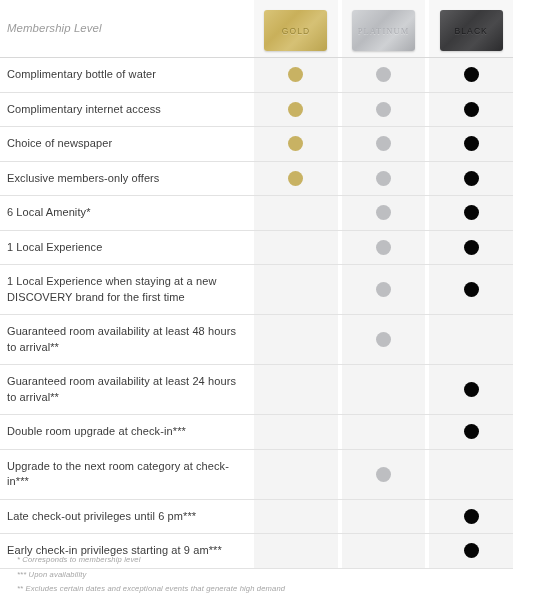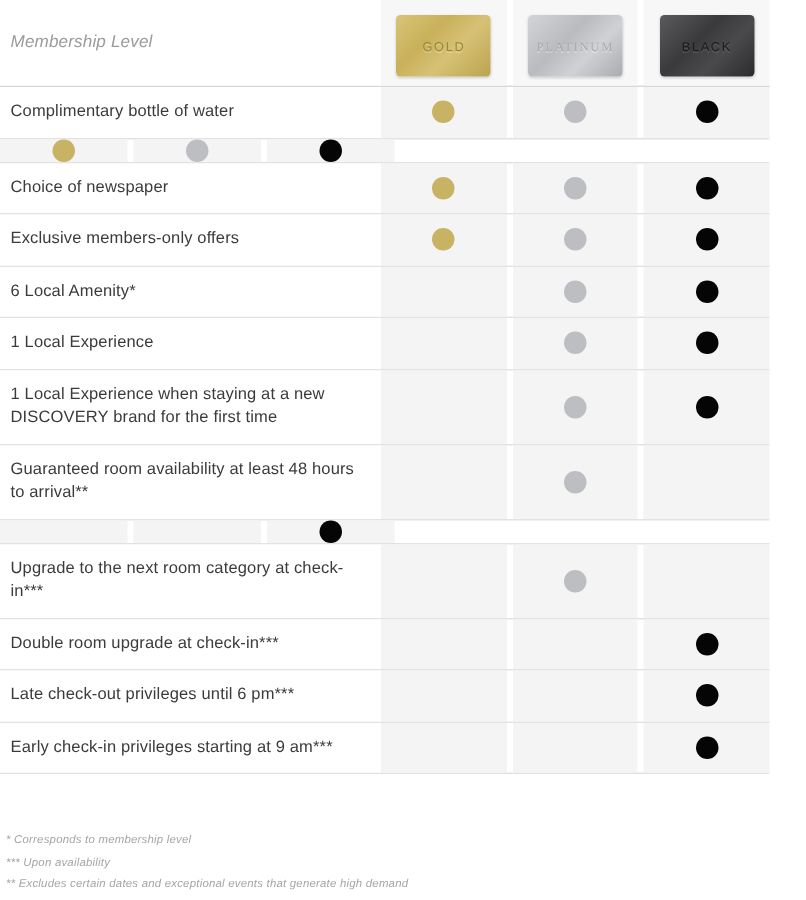--- a/index.html
+++ b/index.html
@@ -123,21 +123,21 @@
   }
   .card.black {
     background: linear-gradient(135deg,#5b5b5d 0%,#3a3a3c 40%,#4a4a4c 65%,#2b2b2d 100%);
     color: #1c1c1e;
     text-shadow: 0 1px 0 rgba(255,255,255,.10);
   }
 
   
   .footnotes {
     position: absolute;
-    left: 4px;
+    left: 17px;
     top: 553px;
     width: 500px;
   }
   .footnote {
     font-style: italic;
     font-size: 7.6px;
     line-height: 14.5px;
     color: #a5a5a5;
     letter-spacing: .15px;
     white-space: nowrap;
@@ -175,20 +175,21 @@
             <span class="dot gold"></span>
           </div>
           <div class="mark-cell">
             <span class="dot platinum"></span>
           </div>
           <div class="mark-cell">
             <span class="dot black"></span>
           </div>
         </div>
         <div class="row">
+          <div class="label-cell">Complimentary internet access</div>
           <div class="mark-cell">
             <span class="dot gold"></span>
           </div>
           <div class="mark-cell">
             <span class="dot platinum"></span>
           </div>
           <div class="mark-cell">
             <span class="dot black"></span>
           </div>
         </div>
@@ -258,52 +259,53 @@
             <span class="dot none"></span>
           </div>
           <div class="mark-cell">
             <span class="dot platinum"></span>
           </div>
           <div class="mark-cell">
             <span class="dot none"></span>
           </div>
         </div>
         <div class="row">
+          <div class="label-cell">Guaranteed room availability at least 24 hours to arrival**</div>
+          <div class="mark-cell">
+            <span class="dot none"></span>
+          </div>
+          <div class="mark-cell">
+            <span class="dot none"></span>
+          </div>
+          <div class="mark-cell">
+            <span class="dot black"></span>
+          </div>
+        </div>
+        <div class="row">
+          <div class="label-cell">Double room upgrade at check-in***</div>
           <div class="mark-cell">
             <span class="dot none"></span>
           </div>
           <div class="mark-cell">
             <span class="dot none"></span>
           </div>
           <div class="mark-cell">
             <span class="dot black"></span>
           </div>
         </div>
         <div class="row">
           <div class="label-cell">Upgrade to the next room category at check-in***</div>
           <div class="mark-cell">
             <span class="dot none"></span>
           </div>
           <div class="mark-cell">
             <span class="dot platinum"></span>
           </div>
           <div class="mark-cell">
             <span class="dot none"></span>
-          </div>
-        </div>
-        <div class="row">
-          <div class="label-cell">Double room upgrade at check-in***</div>
-          <div class="mark-cell">
-            <span class="dot none"></span>
-          </div>
-          <div class="mark-cell">
-            <span class="dot none"></span>
-          </div>
-          <div class="mark-cell">
-            <span class="dot black"></span>
           </div>
         </div>
         <div class="row">
           <div class="label-cell">Late check-out privileges until 6 pm***</div>
           <div class="mark-cell">
             <span class="dot none"></span>
           </div>
           <div class="mark-cell">
             <span class="dot none"></span>
           </div>

